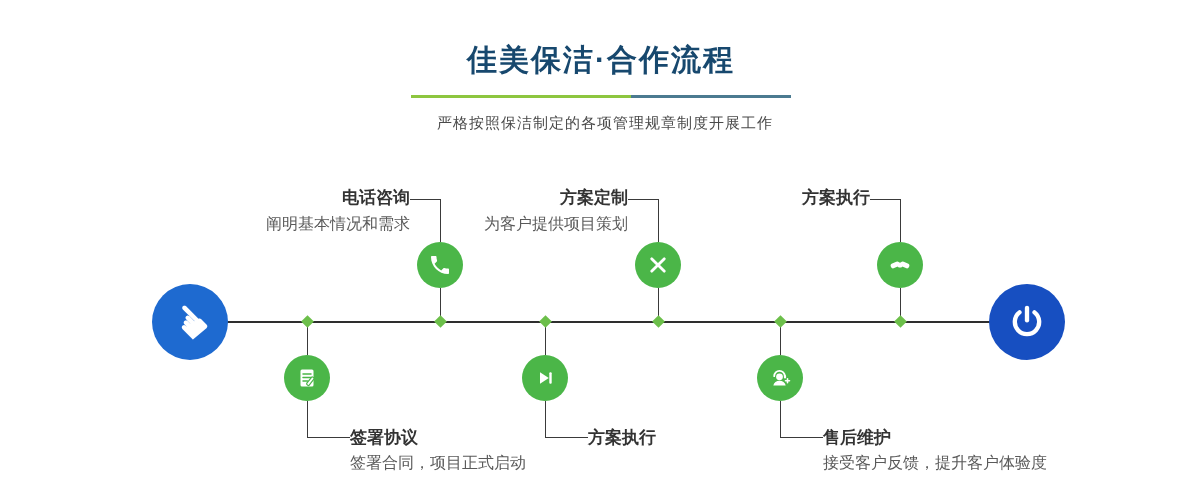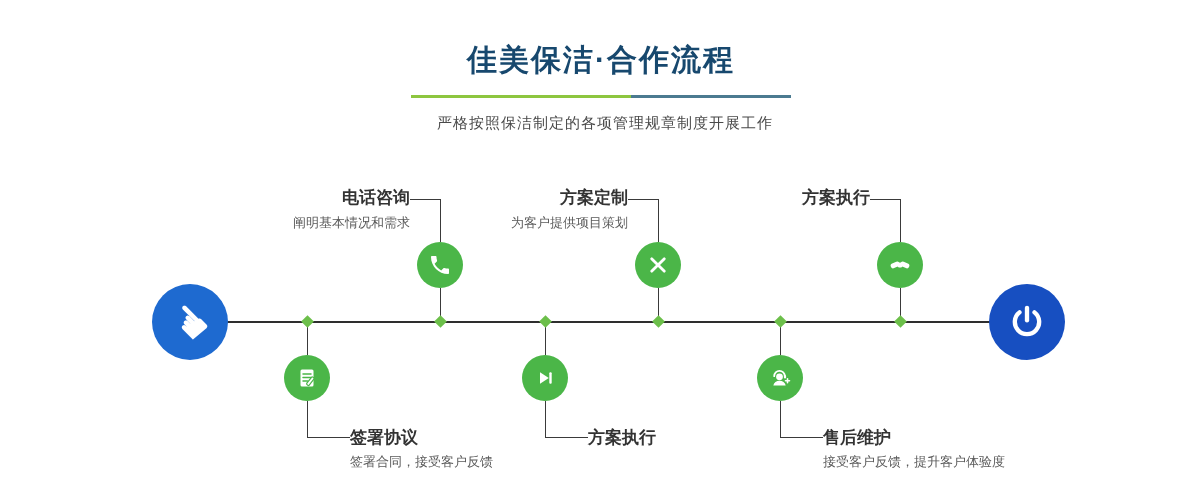--- a/index.html
+++ b/index.html
@@ -35,21 +35,21 @@
   .gcircle{
     position:absolute;width:46px;height:46px;border-radius:50%;background:#4bb648;
     display:flex;align-items:center;justify-content:center;z-index:2;
   }
   
   .conn{position:absolute;background:#3a3a3a;}
   .conn.h{height:1px;}
   .conn.v{width:1px;}
   
   .step-title{position:absolute;font-size:17px;font-weight:bold;color:#333333;white-space:nowrap;}
-  .step-desc{position:absolute;font-size:13px;color:#5a5a5a;white-space:nowrap;}
+  .step-desc{position:absolute;font-size:16px;color:#5a5a5a;white-space:nowrap;}
   .ta-r{text-align:right;}
   
   .g0{left:417px;top:242px;} .g1{left:635px;top:242px;} .g2{left:877px;top:242px;}
   .g3{left:284px;top:355px;} .g4{left:522px;top:355px;} .g5{left:757px;top:355px;}
   
   .d0{left:303px;} .d1{left:436px;} .d2{left:541px;} .d3{left:654px;} .d4{left:776px;} .d5{left:896px;}
   
   .c0h{left:410px;top:199px;width:30px;} .c0v1{left:440px;top:199px;height:43px;} .c0v2{left:440px;top:288px;height:33px;}
   .c1h{left:628px;top:199px;width:30px;} .c1v1{left:658px;top:199px;height:43px;} .c1v2{left:658px;top:288px;height:33px;}
   .c2h{left:870px;top:199px;width:30px;} .c2v1{left:900px;top:199px;height:43px;} .c2v2{left:900px;top:288px;height:33px;}
@@ -146,21 +146,21 @@
       <rect x="5.5" y="3.5" width="13" height="17" rx="1.5" fill="#ffffff"></rect>
       <g stroke="#4bb648" stroke-width="1.5" stroke-linecap="round">
         <line x1="8" y1="8" x2="16" y2="8"></line>
         <line x1="8" y1="11.5" x2="16" y2="11.5"></line>
         <line x1="8" y1="15" x2="12.5" y2="15"></line>
       </g>
       <rect x="14" y="10.5" width="3" height="9.5" rx="1" fill="#ffffff" stroke="#4bb648" stroke-width="1.2" transform="rotate(38 15.5 15)"></rect>
     </svg>
   </div>
   <div class="step-title t3-title">签署协议</div>
-  <div class="step-desc t3-desc">签署合同，接受客户反馈</div>
+  <div class="step-desc t3-desc">签署合同，项目正式启动</div>
 
   <div class="conn v c4v1"></div>
   <div class="conn v c4v2"></div>
   <div class="conn h c4h"></div>
   <div class="gcircle g4">
     <svg width="24" height="24" viewBox="0 0 24 24">
       <g fill="#ffffff">
         <polygon points="7,6.2 15.8,12 7,17.8"></polygon>
         <rect x="16.3" y="6.2" width="2.4" height="11.6" rx="1"></rect>
       </g>

